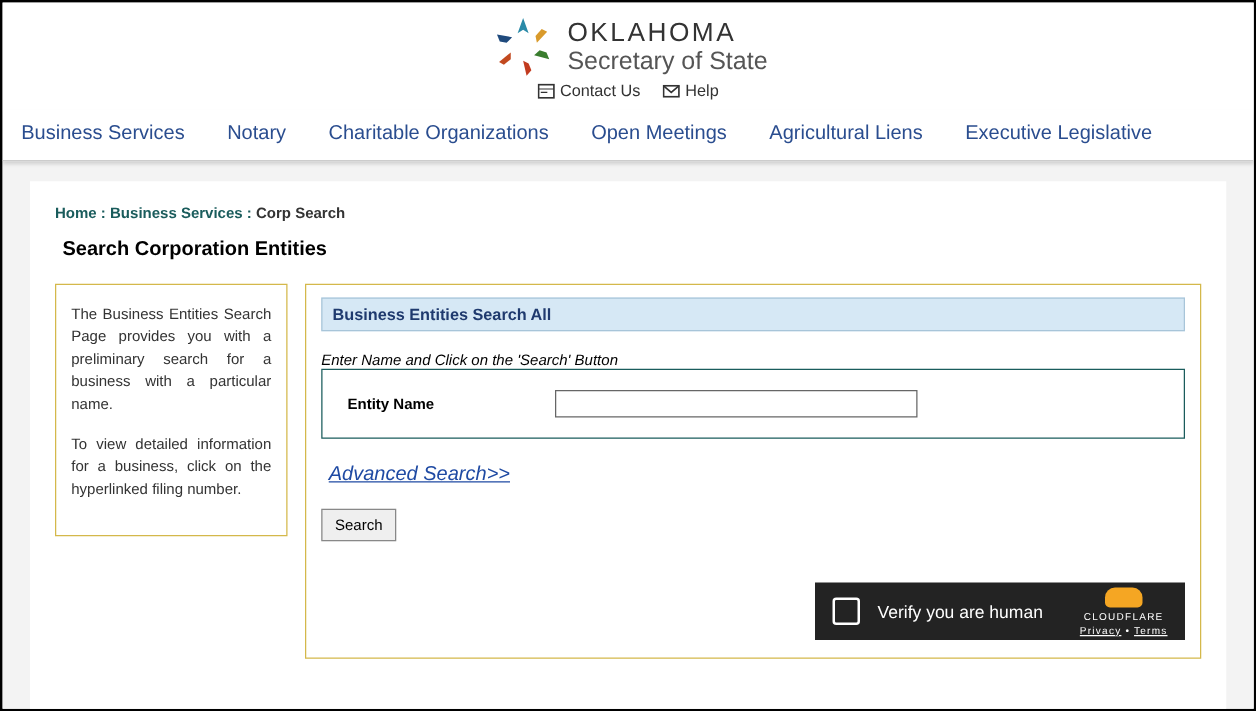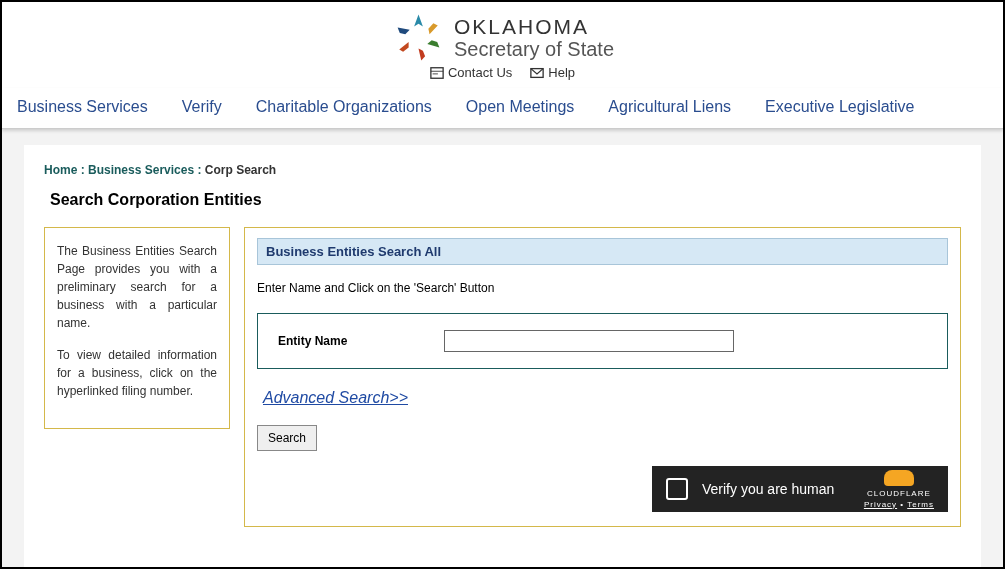--- a/index.html
+++ b/index.html
@@ -26,21 +26,21 @@
 .breadcrumb .current { color: #333; }
 
 .page-title { font-size: 16px; font-weight: bold; color: #000; margin-bottom: 18px; margin-left: 6px; }
 
 .two-col { display: flex; gap: 14px; align-items: flex-start; }
 .side-box { width: 186px; border: 1px solid #d4b84a; padding: 14px 12px; font-size: 12px; color: #333; text-align: justify; line-height: 1.5; }
 .side-box p { margin-bottom: 14px; }
 
 .main-box { flex: 1; border: 1px solid #d4b84a; padding: 10px 12px 14px 12px; position: relative; min-height: 300px; }
 .panel-header { background: #d6e8f5; border: 1px solid #a8c5d9; padding: 5px 8px; font-size: 13px; font-weight: bold; color: #1f3a6e; margin-bottom: 16px; }
-.instruction { font-size: 12px; color: #000; margin-bottom: 18px; }
+.instruction { font-size: 12px; color: #000; margin-bottom: 0; font-style: italic; }
 
 .form-row-box { border: 1px solid #1a5c5c; padding: 16px 20px; display: flex; align-items: center; gap: 16px; margin-bottom: 20px; }
 .form-label { font-size: 12px; font-weight: bold; color: #000; width: 150px; }
 .form-input { width: 290px; height: 22px; border: 1px solid #666; padding: 2px 4px; font-size: 12px; }
 
 .adv-search { color: #1f4aa3; font-size: 16px; text-decoration: underline; font-style: italic; cursor: pointer; margin-bottom: 18px; display: inline-block; margin-left: 6px; }
 
 .search-btn { background: #efefef; border: 1px solid #888; padding: 5px 10px; font-size: 12px; cursor: pointer; margin-left: 0; }
 
 .captcha { position: absolute; right: 12px; bottom: 14px; width: 296px; height: 46px; background: #232323; display: flex; align-items: center; padding: 0 14px; color: #fff; }
@@ -89,21 +89,21 @@
             <polyline points="1,3 8,9 15,3" fill="none" stroke="#333" stroke-width="1.5"></polyline>
           </svg>
       </span>
       <span>Help</span>
     </div>
   </div>
 </div>
 
 <div class="nav-bar">
   <div class="nav-item">Business Services</div>
-  <div class="nav-item">Verify</div>
+  <div class="nav-item">Notary</div>
   <div class="nav-item">Charitable Organizations</div>
   <div class="nav-item">Open Meetings</div>
   <div class="nav-item">Agricultural Liens</div>
   <div class="nav-item">Executive Legislative</div>
 </div>
 
 <div class="content-bg">
   <div class="content-wrap">
 
     <div class="breadcrumb">

